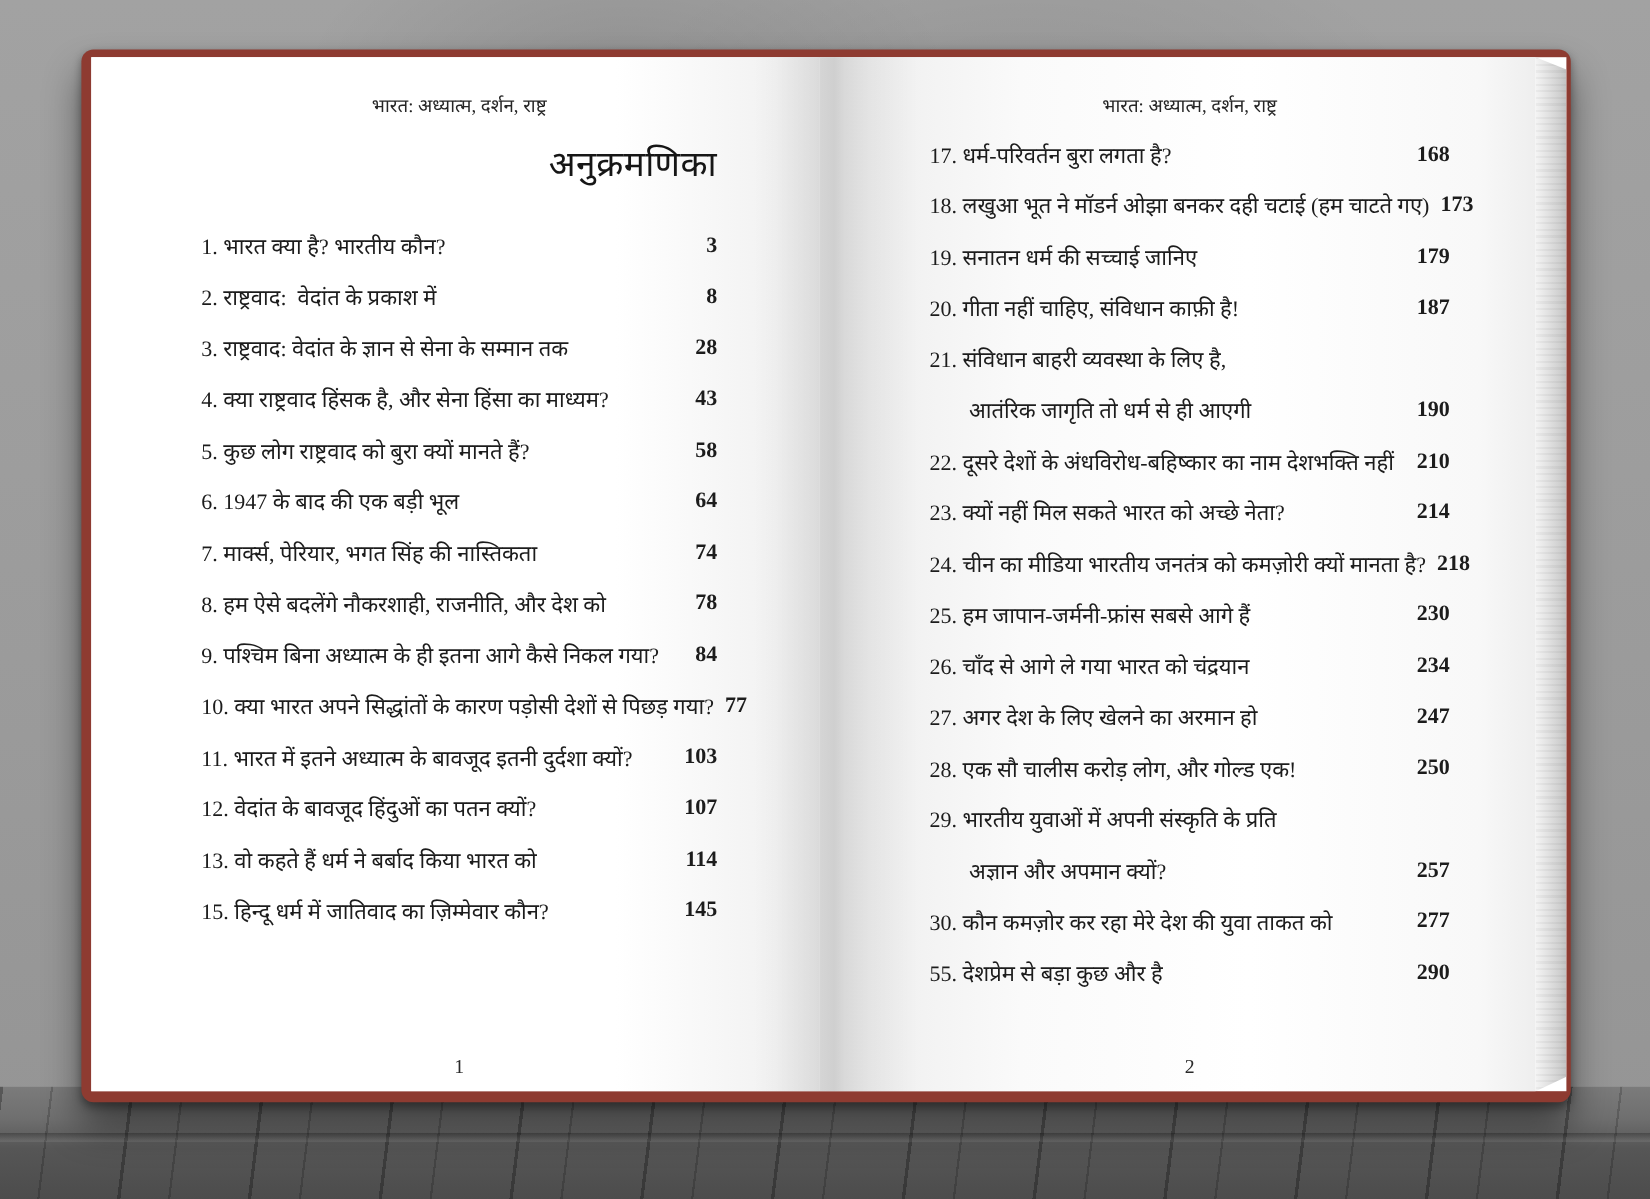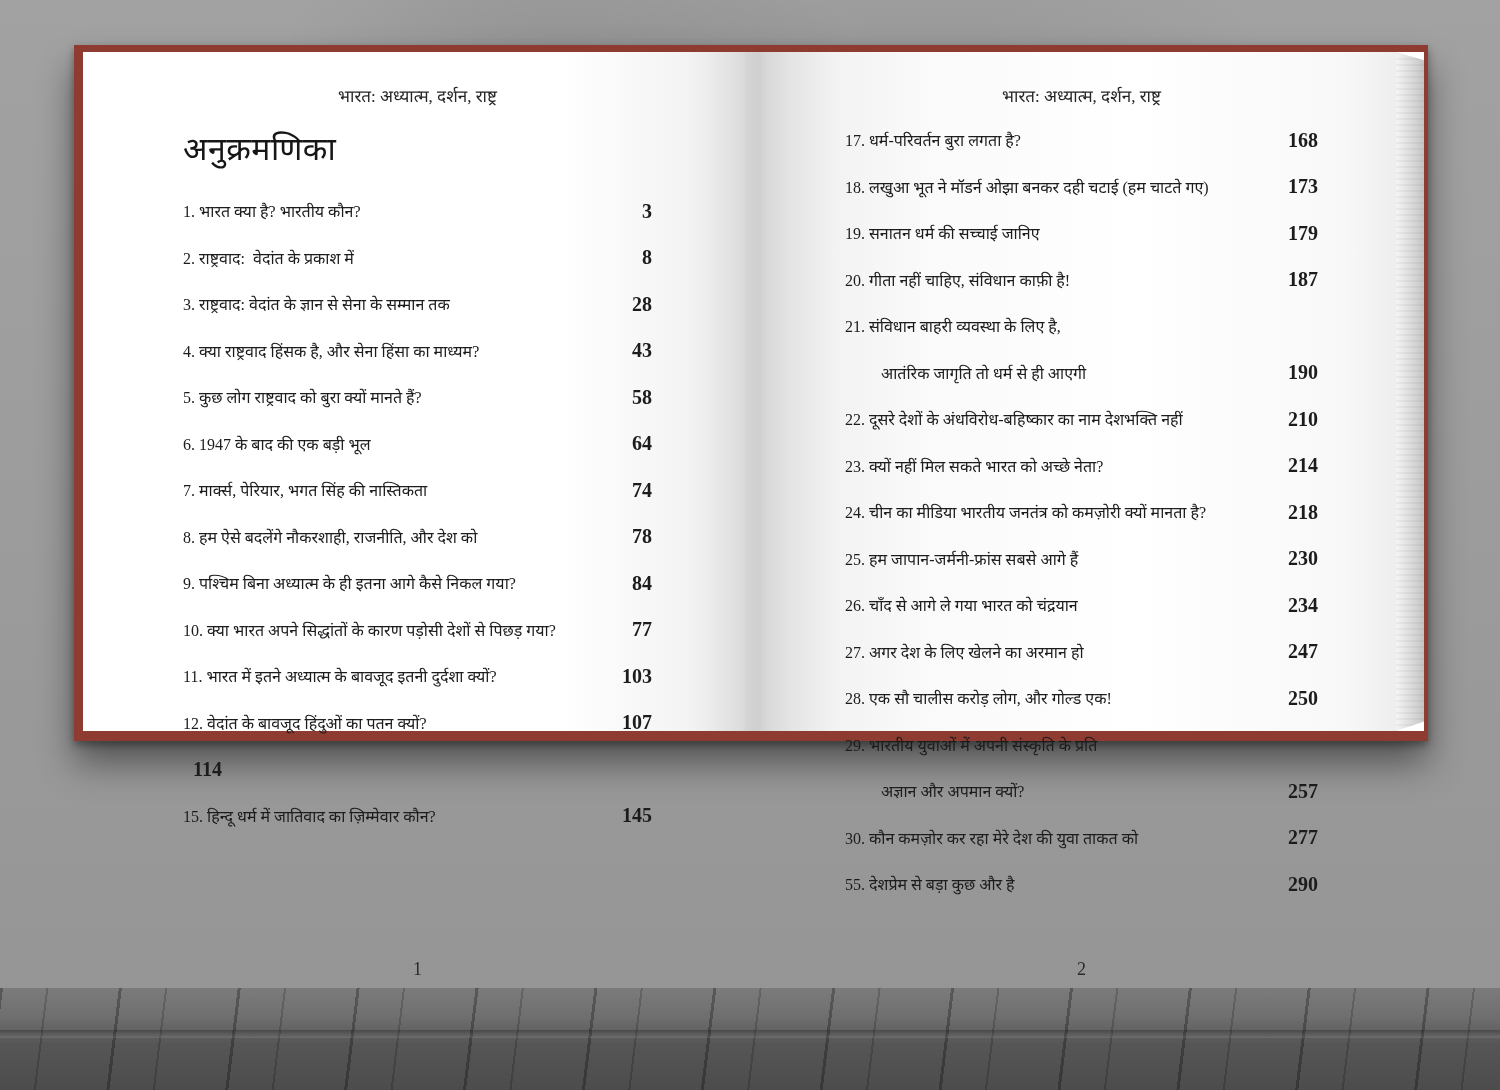--- a/index.html
+++ b/index.html
@@ -17,22 +17,22 @@
     background:
       repeating-linear-gradient(97deg, rgba(0,0,0,0.28) 0 3px, rgba(0,0,0,0) 3px 46px, rgba(0,0,0,0.18) 46px 48px, rgba(0,0,0,0) 48px 118px),
       linear-gradient(180deg,#7b7b7b 0%,#6f6f6f 28%,#565656 55%,#4c4c4c 100%);
   }
   .table-edge{
     position:absolute;left:0;bottom:52px;width:100%;height:8px;
     background:linear-gradient(180deg,rgba(0,0,0,0.25),rgba(255,255,255,0.10));
   }
   
   .book{
-    position:absolute;left:74px;top:45px;width:1354px;height:696px;
-    background:#8e3b31;border-radius:0;
+    position:absolute;left:74px;top:45px;width:1354px;height:957px;
+    background:#8e3b31;border-radius:11px;
     box-shadow:0 22px 34px rgba(0,0,0,0.45), 0 4px 8px rgba(0,0,0,0.35);
   }
   .pages{
     position:absolute;left:9px;top:7px;right:4px;bottom:10px;background:#ffffff;
   }
   .page-left-bg{
     position:absolute;left:0;top:0;width:662px;height:100%;
     background:linear-gradient(to right,#ffffff 0%,#ffffff 72%,#f2f2f2 94%,#e7e7e7 100%);
   }
   .page-right-bg{
@@ -53,30 +53,30 @@
   }
   
   .running-header{
     position:absolute;top:32px;height:26px;line-height:26px;
     text-align:center;font-size:17px;color:#262626;white-space:pre;
   }
   .rh-left{left:100px;width:469px;}
   .rh-right{left:762px;width:473px;}
   .toc-title{
     position:absolute;top:74px;left:100px;width:469px;height:46px;line-height:46px;
-    text-align:left;font-size:32px;color:#161616;letter-spacing:0.5px;
+    text-align:right;font-size:32px;color:#161616;letter-spacing:0.5px;
   }
   .entries{position:absolute;}
-  .entries-left{top:136px;left:100px;width:469px;text-align:right;}
+  .entries-left{top:148px;left:100px;width:469px;text-align:right;}
   .entries-right{top:65px;left:762px;width:473px;}
   .entry-row{
     height:46.5px;display:flex;justify-content:space-between;align-items:center;
   }
   .entry-text{
-    font-size:16px;color:#1c1c1c;white-space:pre;
+    font-size:20px;color:#1c1c1c;white-space:pre;
   }
   .entry-text.indent{padding-left:36px;}
   .entry-page{
     font-size:20px;color:#1c1c1c;padding-left:10px;font-weight:bold;
   }
   .page-num{
     position:absolute;top:902px;height:30px;line-height:30px;text-align:center;
     font-size:18px;color:#2a2a2a;
   }
   .pn-left{left:100px;width:469px;}
@@ -156,20 +156,21 @@
     <span class="entry-text">11. भारत में इतने अध्यात्म के बावजूद इतनी दुर्दशा क्यों?</span>
     <span class="entry-page">103</span>
   </div>
 
   <div class="entry-row">
     <span class="entry-text">12. वेदांत के बावजूद हिंदुओं का पतन क्यों?</span>
     <span class="entry-page">107</span>
   </div>
 
   <div class="entry-row">
+    <span class="entry-text">13. वो कहते हैं धर्म ने बर्बाद किया भारत को</span>
     <span class="entry-page">114</span>
   </div>
 
 
   <div class="entry-row">
     <span class="entry-text">15. हिन्दू धर्म में जातिवाद का ज़िम्मेवार कौन?</span>
     <span class="entry-page">145</span>
   </div>
 
 </div>

